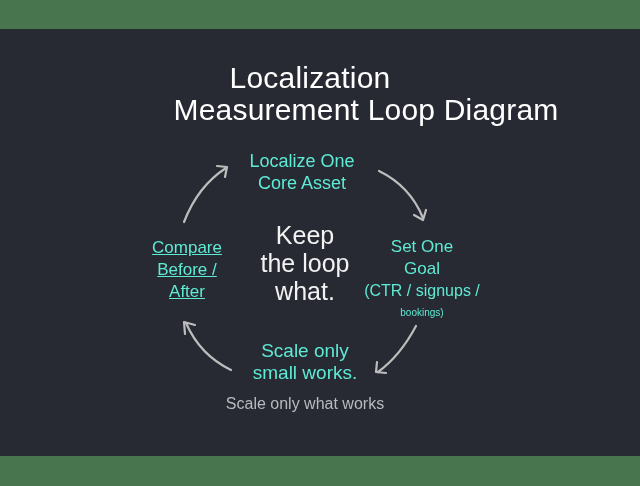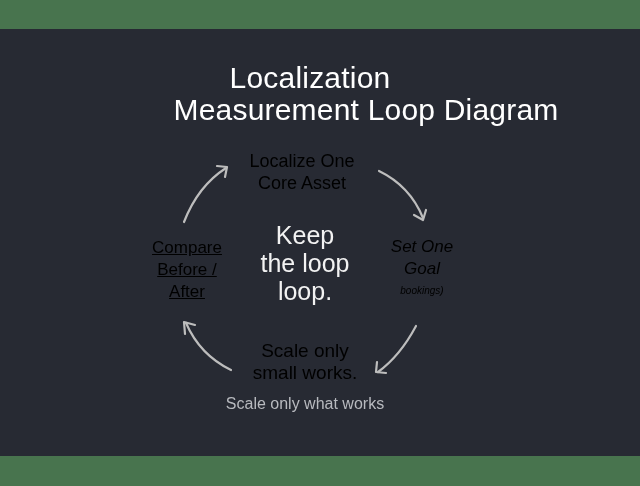--- a/index.html
+++ b/index.html
@@ -12,21 +12,21 @@
     .bar-top { position: absolute; left: 0; top: 0; width: 640px; height: 29px; background: #48744e; }
     .bar-bottom { position: absolute; left: 0; top: 456px; width: 640px; height: 30px; background: #48744e; }
     .panel { position: absolute; left: 0; top: 29px; width: 640px; height: 427px; background: #272a33; }
     .title {
       position: absolute; left: 0; width: 640px; text-align: center;
       color: #ffffff; font-size: 30px; line-height: 32px; letter-spacing: 0.2px;
     }
     .title.l1 { top: 62px; left: -10px; }
     .title.l2 { top: 94px; left: 0; margin-left: 46px; }
     .node {
-      position: absolute; color: #000000; text-align: center;
+      position: absolute; color: #5eead4; text-align: center;
       font-size: 18px; line-height: 22px;
     }
     .node span { display: block; }
     .center {
       position: absolute; color: #f2f2f2; text-align: center;
       font-size: 25px; line-height: 28px;
     }
     .center span { display: block; }
     .caption {
       position: absolute; top: 394px; left: 0; width: 640px; text-align: center;
@@ -44,41 +44,42 @@
 <div class="bar-bottom"></div>
 
 <div class="title l1">Localization</div>
 <div class="title l2">Measurement Loop Diagram</div>
 
 <div class="node" style="left:222px; top:150px; width:160px;">
   <span>Localize One</span>
   <span>Core Asset</span>
 </div>
 
-<div class="node" style="left:352px; top:236px; width:140px; font-size:17px;font-style:italic;">
+<div class="node" style="left:352px; top:236px; width:140px; font-size:17px;">
   <span>Set One</span>
   <span>Goal</span>
+  <span style="font-size:16px;">(CTR / signups /</span>
   <span style="font-size:10px;">bookings)</span>
 </div>
 
 <div class="node" style="left:225px; top:340px; width:160px; font-size:19px;">
   <span>Scale only</span>
   <span>small works.</span>
 </div>
 
 <div class="node" style="left:132px; top:237px; width:110px; font-size:17px;text-decoration:underline;">
   <span>Compare</span>
   <span>Before /</span>
   <span>After</span>
 </div>
 
 <div class="center" style="left:240px; top:221px; width:130px;">
   <span>Keep</span>
   <span>the loop</span>
-  <span>loop.</span>
+  <span>what.</span>
 </div>
 
 <div class="caption">Scale only what works</div>
 
 <svg class="arrows" viewBox="0 0 640 486">
   <g class="arrow">
     <path d="M184 222 Q 198 186 226 168"></path>
     <path d="M217 166 L 227 167 L 225 177"></path>
   </g>
   <g class="arrow">

